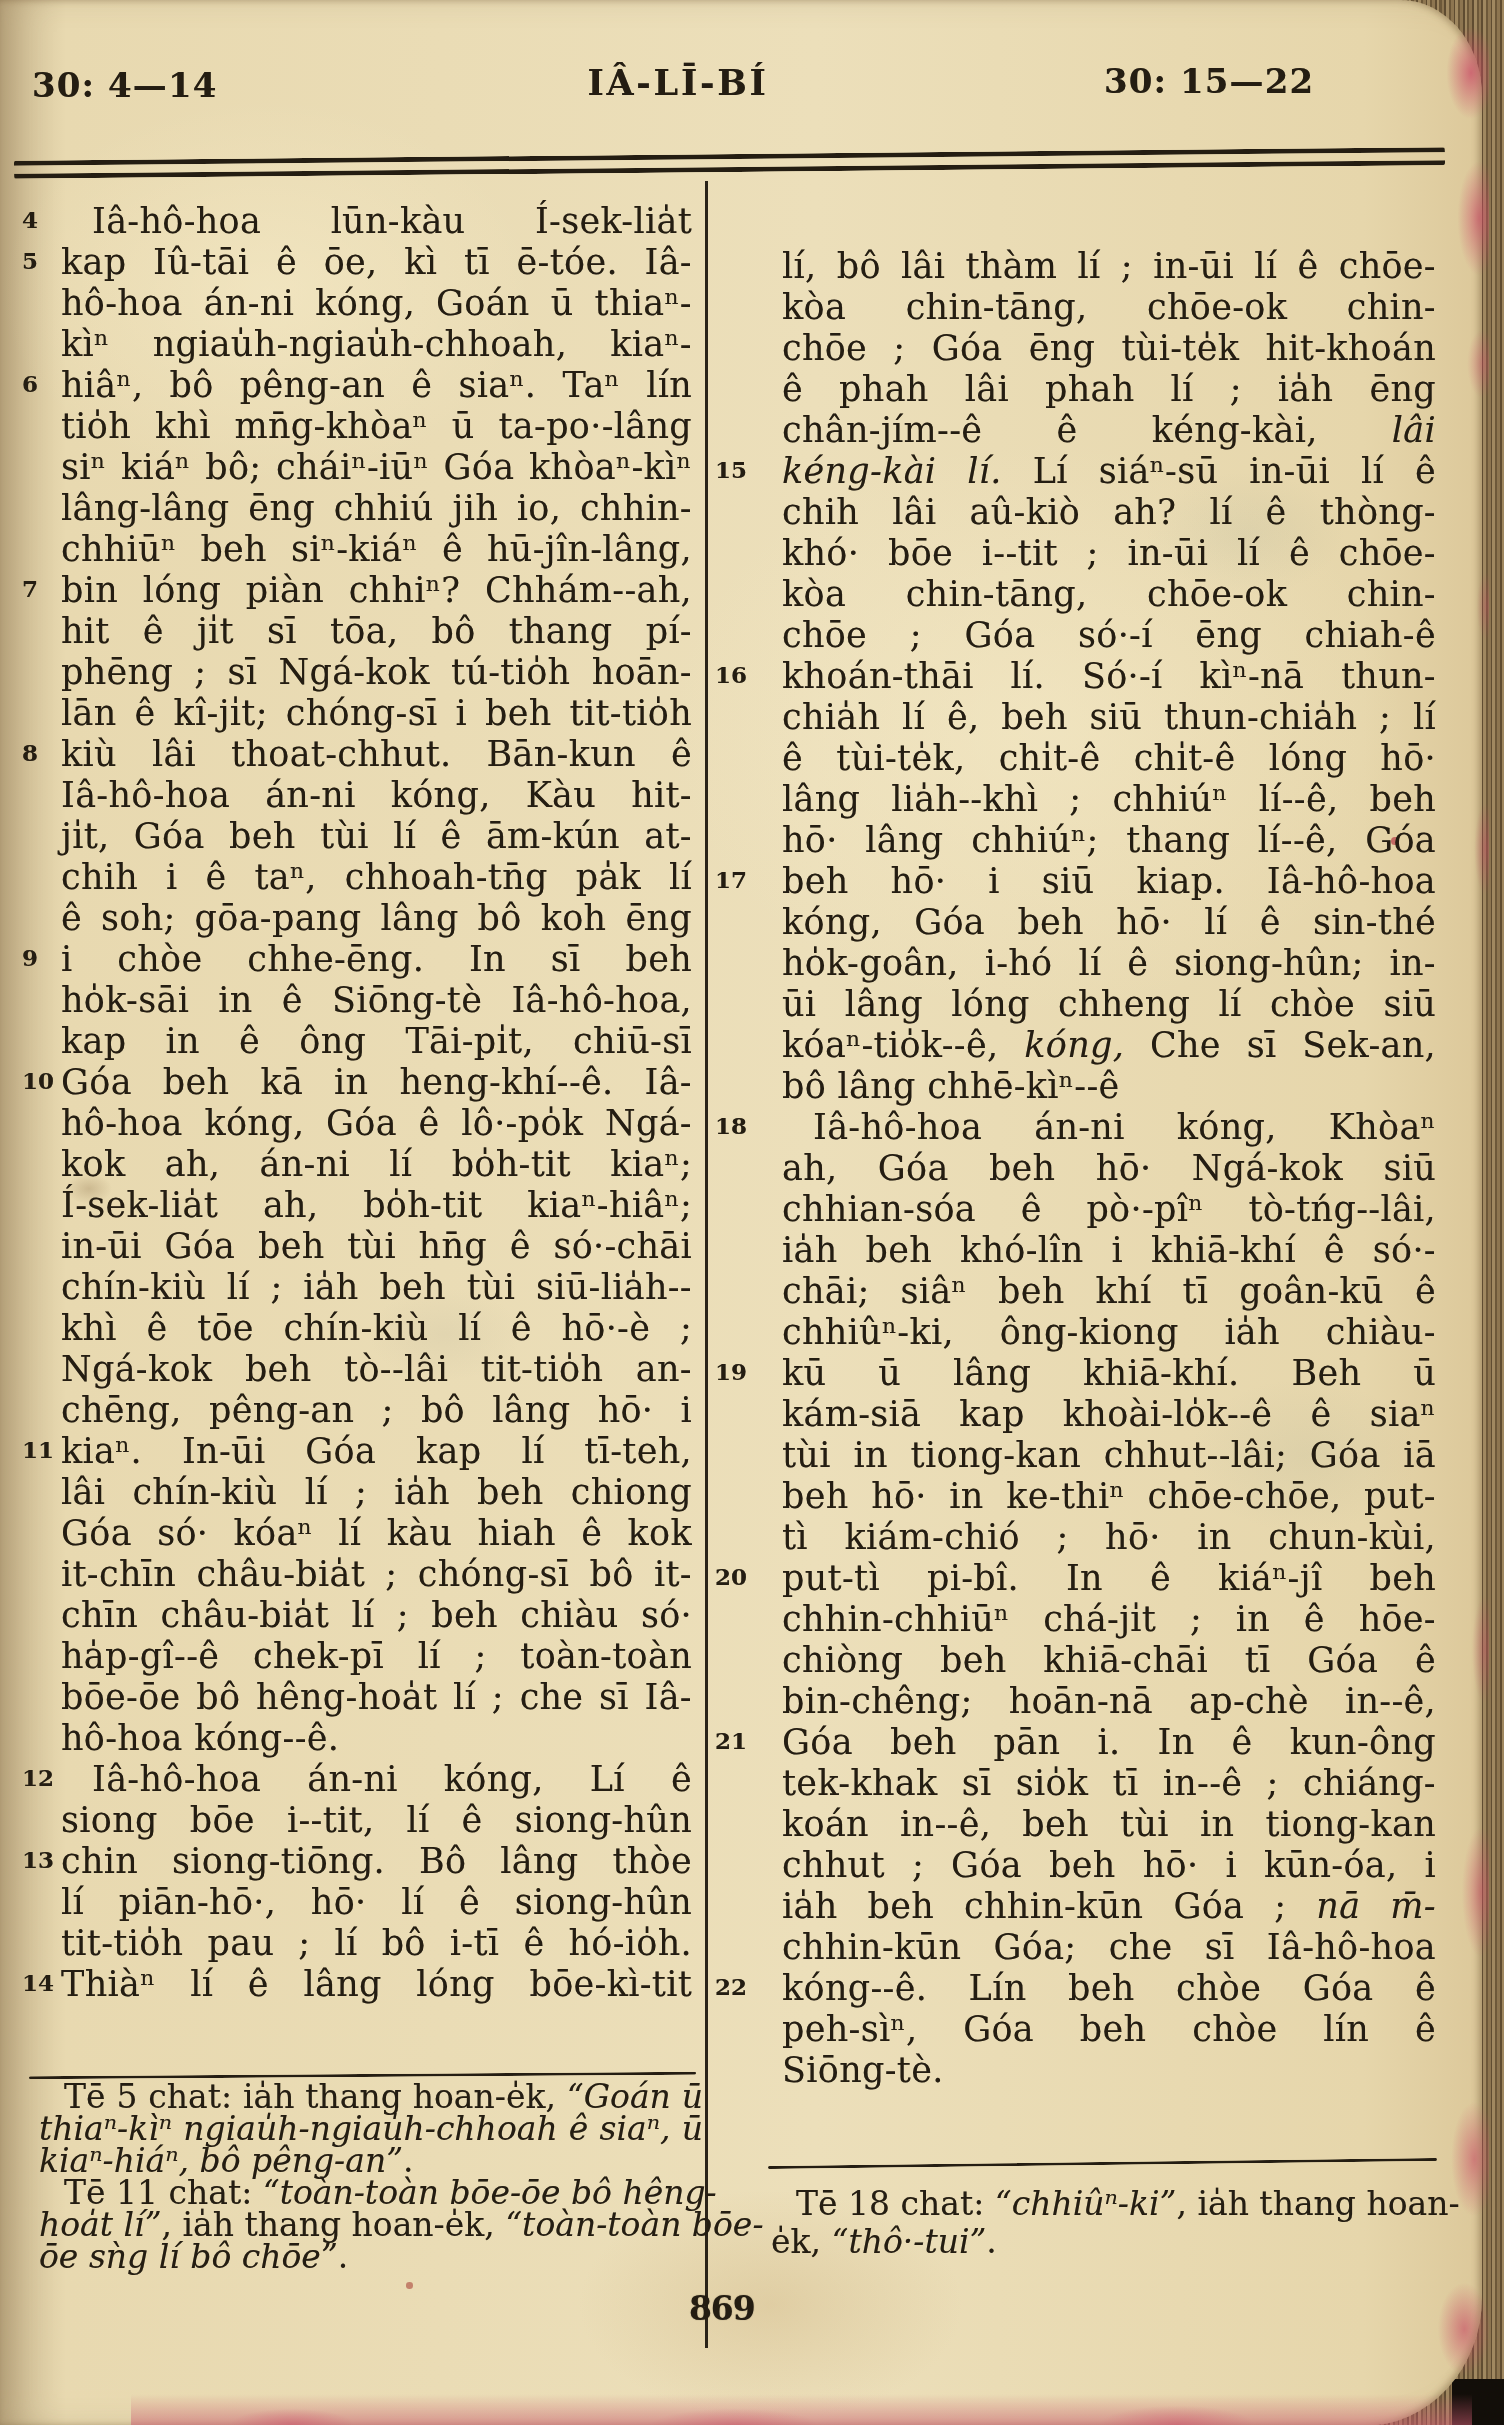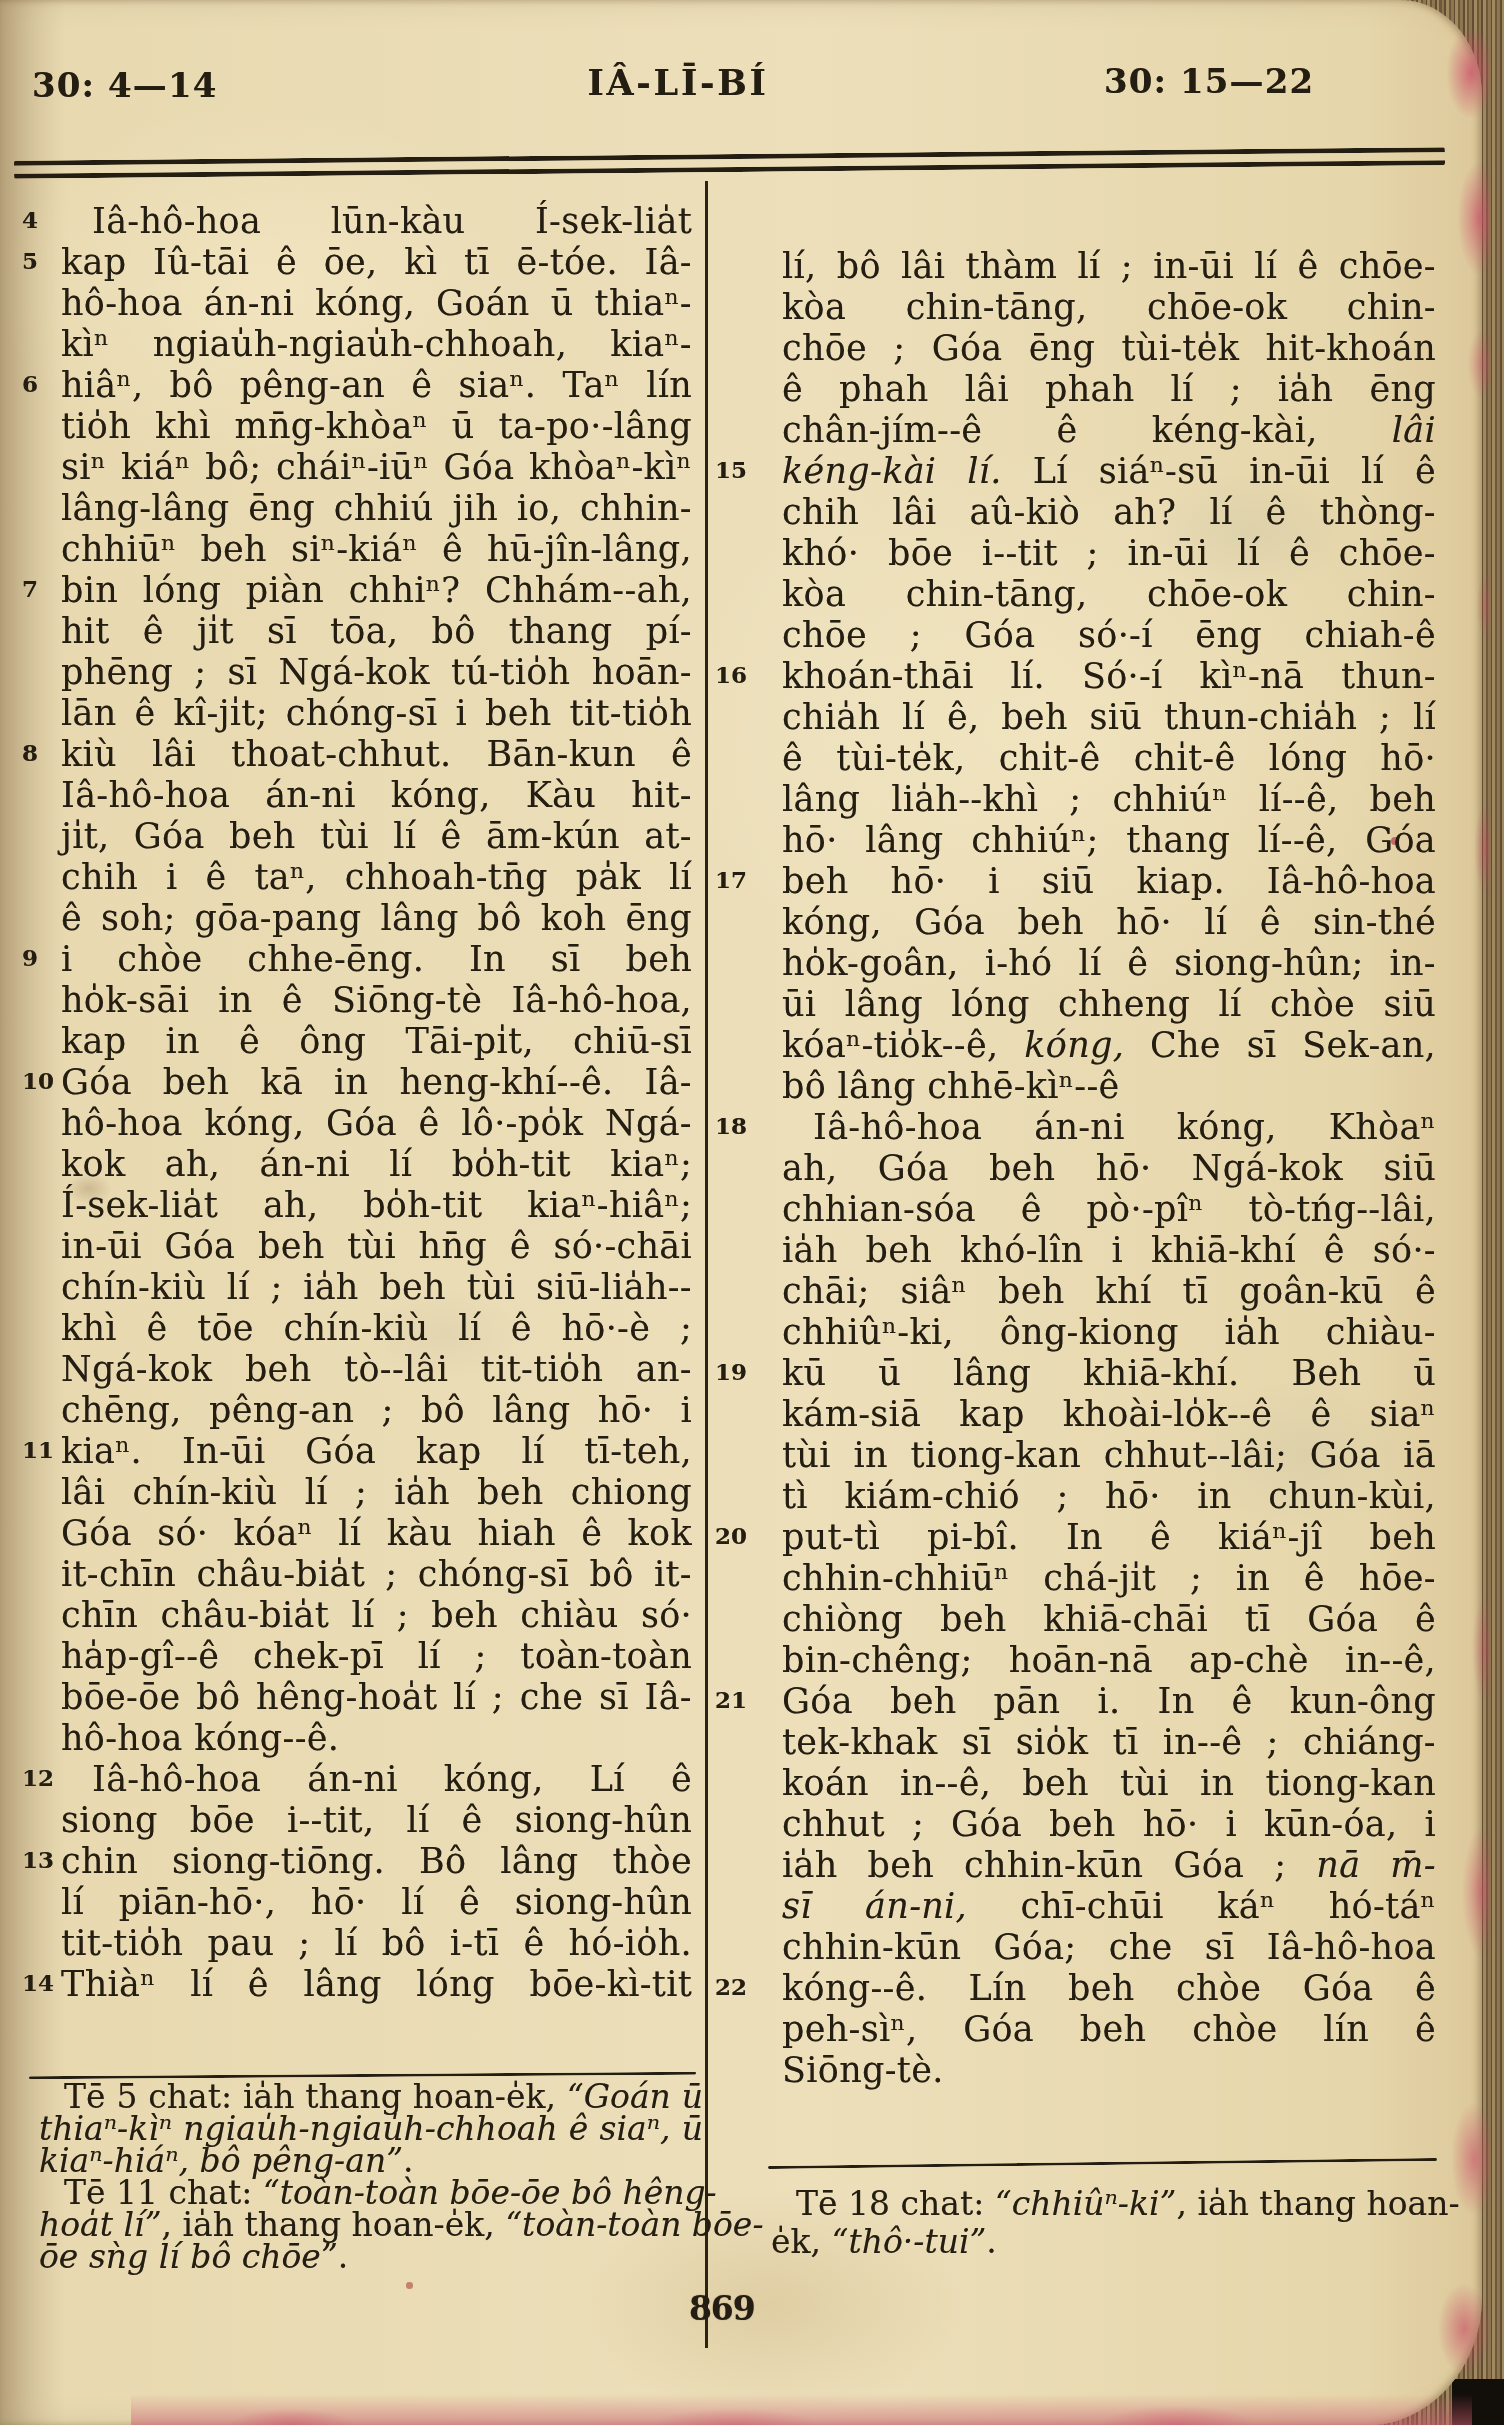--- a/index.html
+++ b/index.html
@@ -171,31 +171,31 @@
         <div class="line nojust"><span>bô lâng chhē-kìⁿ--ê</span></div>
         <div class="line ind"><span class="vnum">18</span><span>Iâ-hô-hoa án-ni kóng, Khòaⁿ</span></div>
         <div class="line"><span>ah, Góa beh hō· Ngá-kok siū</span></div>
         <div class="line"><span>chhian-sóa ê pò·-pîⁿ tò-tńg--lâi,</span></div>
         <div class="line"><span>ia̍h beh khó-lîn i khiā-khí ê só·-</span></div>
         <div class="line"><span>chāi; siâⁿ beh khí tī goân-kū ê</span></div>
         <div class="line"><span>chhiûⁿ-ki, ông-kiong ia̍h chiàu-</span></div>
         <div class="line"><span class="vnum">19</span><span>kū ū lâng khiā-khí. Beh ū</span></div>
         <div class="line"><span>kám-siā kap khoài-lo̍k--ê ê siaⁿ</span></div>
         <div class="line"><span>tùi in tiong-kan chhut--lâi; Góa iā</span></div>
+        <div class="line"><span>beh hō· in ke-thiⁿ chōe-chōe, put-</span></div>
         <div class="line"><span>tì kiám-chió ; hō· in chun-kùi,</span></div>
         <div class="line"><span class="vnum">20</span><span>put-tì pi-bî. In ê kiáⁿ-jî beh</span></div>
         <div class="line"><span>chhin-chhiūⁿ chá-ji̍t ; in ê hōe-</span></div>
         <div class="line"><span>chiòng beh khiā-chāi tī Góa ê</span></div>
         <div class="line"><span>bin-chêng; hoān-nā ap-chè in--ê,</span></div>
         <div class="line"><span class="vnum">21</span><span>Góa beh pān i. In ê kun-ông</span></div>
         <div class="line"><span>tek-khak sī sio̍k tī in--ê ; chiáng-</span></div>
         <div class="line"><span>koán in--ê, beh tùi in tiong-kan</span></div>
         <div class="line"><span>chhut ; Góa beh hō· i kūn-óa, i</span></div>
         <div class="line"><span>ia̍h beh chhin-kūn Góa ; </span><span class="it">nā m̄-</span></div>
-        <div class="line"><span class="it">sī án-ni,</span><span> chī-chūi káⁿ hó-táⁿ</span></div>
         <div class="line"><span>chhin-kūn Góa; che sī Iâ-hô-hoa</span></div>
         <div class="line"><span class="vnum">22</span><span>kóng--ê. Lín beh chòe Góa ê</span></div>
         <div class="line"><span>peh-sìⁿ, Góa beh chòe lín ê</span></div>
         <div class="line nojust"><span>Siōng-tè.</span></div>
       </div>
 
     <div class="fn-rule" id="fn-rule-left"></div>
     <div class="fn-rule" id="fn-rule-right"></div>
     <div class="fn" id="fn-left">
         <div class="fnline ind"><span>Tē 5 chat: ia̍h thang hoan-e̍k, </span><span class="it">“Goán ū</span></div>

